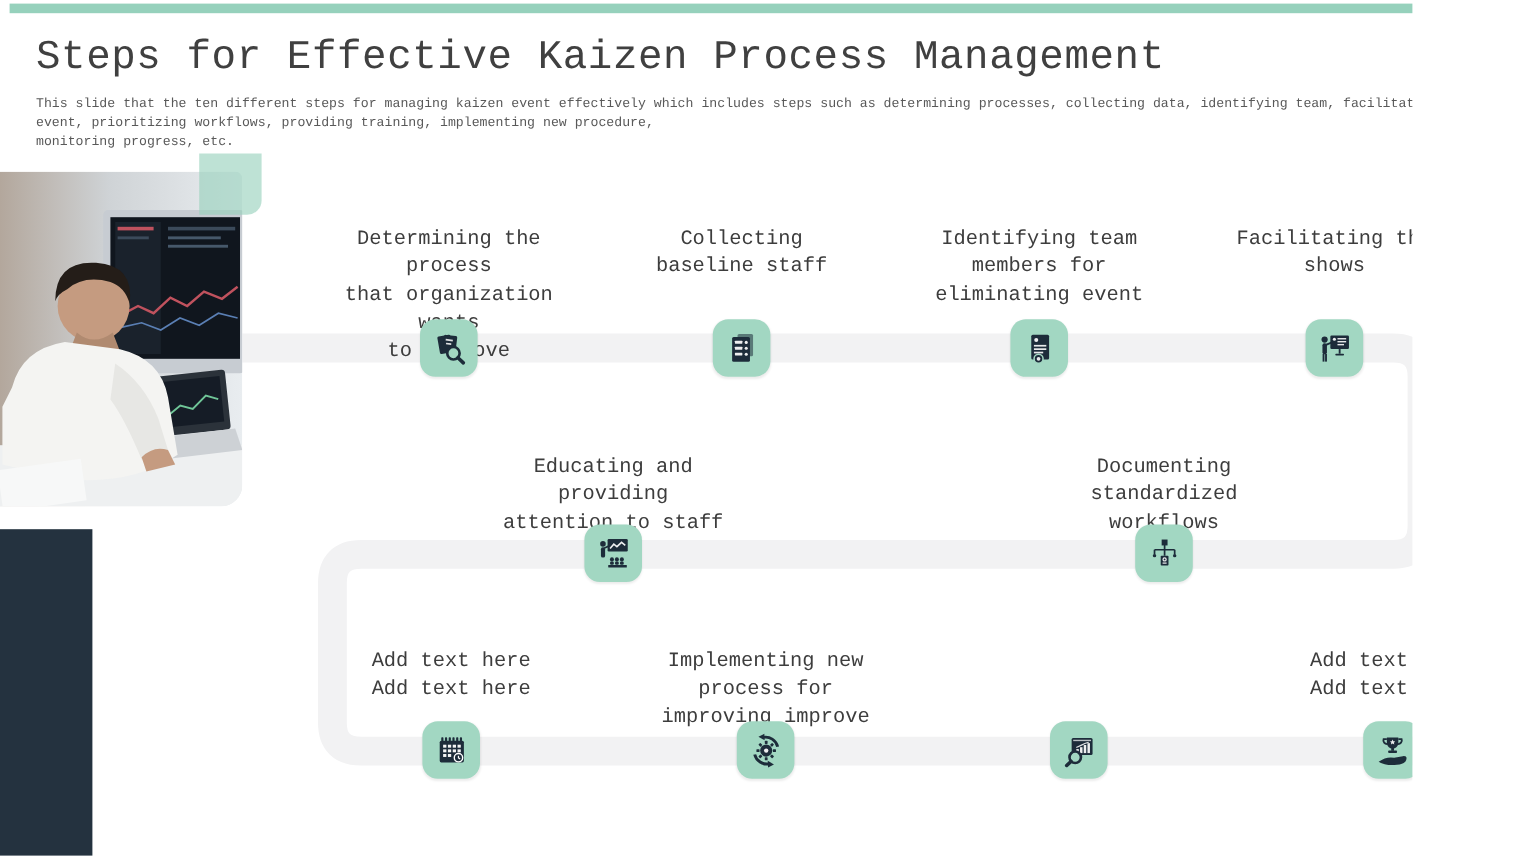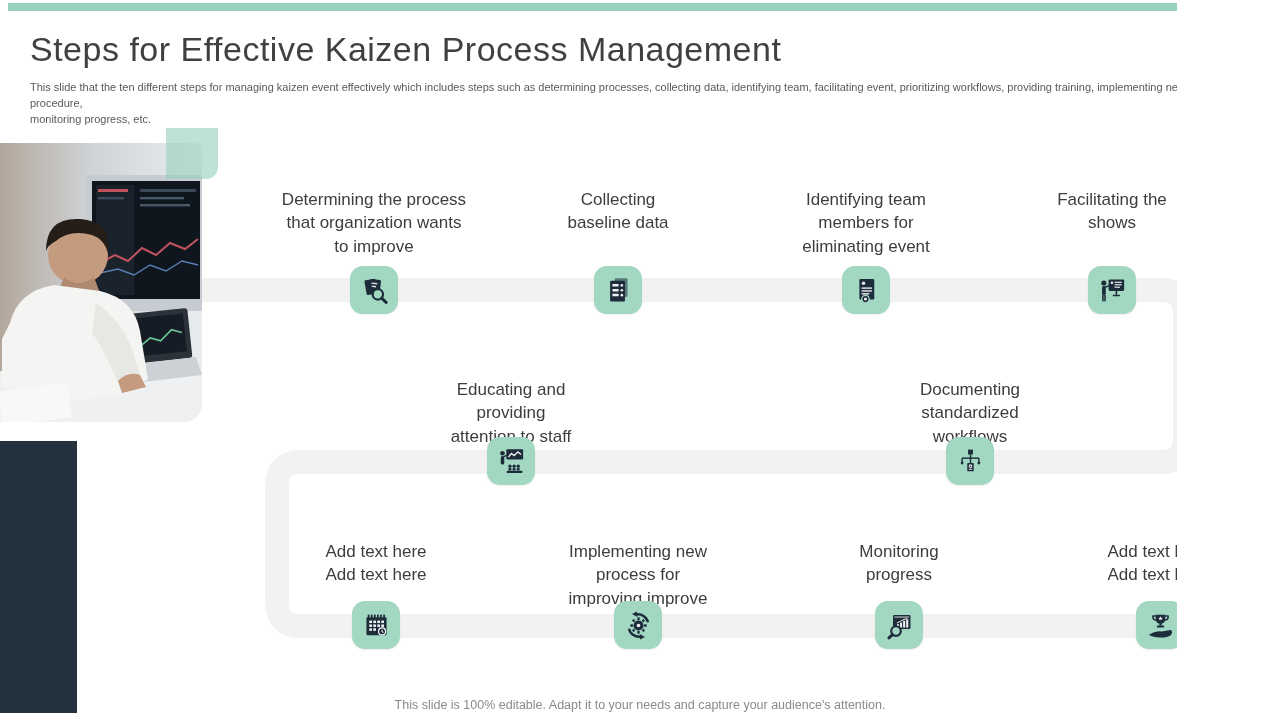--- a/index.html
+++ b/index.html
@@ -1,17 +1,17 @@
 <!DOCTYPE html>
 <html><head>
 <meta charset="utf-8">
 <style>
   html,body{margin:0;padding:0;background:#ffffff;}
   .slide{position:relative;width:1177px;height:720px;background:#ffffff;overflow:hidden;
-         font-family:Liberation Sans, sans-serif;}
+         font-family:Liberation Mono, monospace;}
   .topbar{position:absolute;left:8px;top:3px;width:1264px;height:8px;background:#96d1bc;}
   .title{position:absolute;left:30px;top:30px;width:1100px;font-size:34px;letter-spacing:.5px;
          color:#404040;font-weight:400;}
   .subtitle{position:absolute;left:30px;top:80px;width:1205px;font-size:11px;line-height:1.45;
             color:#595959;white-space:pre-line;}
   .photo{position:absolute;left:0;top:143px;width:202px;height:279px;border-radius:0 6px 18px 0;
          overflow:hidden;}
   .mint-overlay{position:absolute;left:166px;top:128px;width:52px;height:51px;
                 background:rgba(150,209,188,0.62);border-radius:0 0 12px 0;}
   .navy-rect{position:absolute;left:0;top:441px;width:77px;height:272px;background:#24323f;}
@@ -86,39 +86,37 @@
     </svg>
   </div>
 
   <div class="mint-overlay"></div>
   <div class="navy-rect"></div>
 
   <div class="label" style="left:259px;top:188px;">Determining the process
 that organization wants
 to improve</div>
   <div class="label" style="left:503px;top:188px;">Collecting
-baseline data</div>
+baseline staff</div>
   <div class="label" style="left:751px;top:188px;">Identifying  team
 members for
 eliminating event</div>
   <div class="label" style="left:997px;top:188px;">Facilitating the
 shows</div>
   <div class="label" style="left:396px;top:378px;">Educating and
 providing
 attention  to staff</div>
   <div class="label" style="left:855px;top:378px;">Documenting
 standardized
 workflows</div>
   <div class="label" style="left:261px;top:540px;">Add text here
 Add text here</div>
   <div class="label" style="left:523px;top:540px;">Implementing new
 process for
 improving improve</div>
-  <div class="label" style="left:784px;top:540px;">Monitoring
-progress</div>
   <div class="label" style="left:1043px;top:540px;">Add text here
 Add text here</div>
 
   <div class="tile" style="left:350px;top:266px;">
     <svg viewBox="0 0 24 24">
       <g fill="#1d2c3a">
         <rect x="5" y="3.5" width="8.5" height="11.5" rx="1" transform="rotate(-10 9.2 9.2)"></rect>
         <rect x="8" y="3.5" width="8.5" height="11.5" rx="1" transform="rotate(7 12.2 9.2)"></rect>
       </g>
       <g fill="#fff" opacity=".85">
@@ -284,16 +282,15 @@
         <path d="M3 19.2 Q8 15.6 13 16.6 L18.6 15.6 Q21 15.3 21 17 Q21 20.6 14.8 21.2 Q7 21.9 3 19.2 Z"></path>
       </g>
       <g stroke="#1d2c3a" stroke-width="1.2" fill="none">
         <path d="M8.3 4.6 H6.2 a2.4 2.4 0 0 0 2.5 3.2"></path>
         <path d="M15.7 4.6 H17.8 a2.4 2.4 0 0 1 -2.5 3.2"></path>
       </g>
       <polygon points="12,4.9 12.5,6 13.7,6.1 12.8,6.9 13.1,8 12,7.4 10.9,8 11.2,6.9 10.3,6.1 11.5,6" fill="#fff" opacity=".92"></polygon>
     </svg>
   </div>
 
-  <div class="footer">This slide is 100% editable. Adapt it to your needs and capture your audience's attention.</div>
   <div class="corner-square"></div>
 
 </div>
 
 </body></html>

